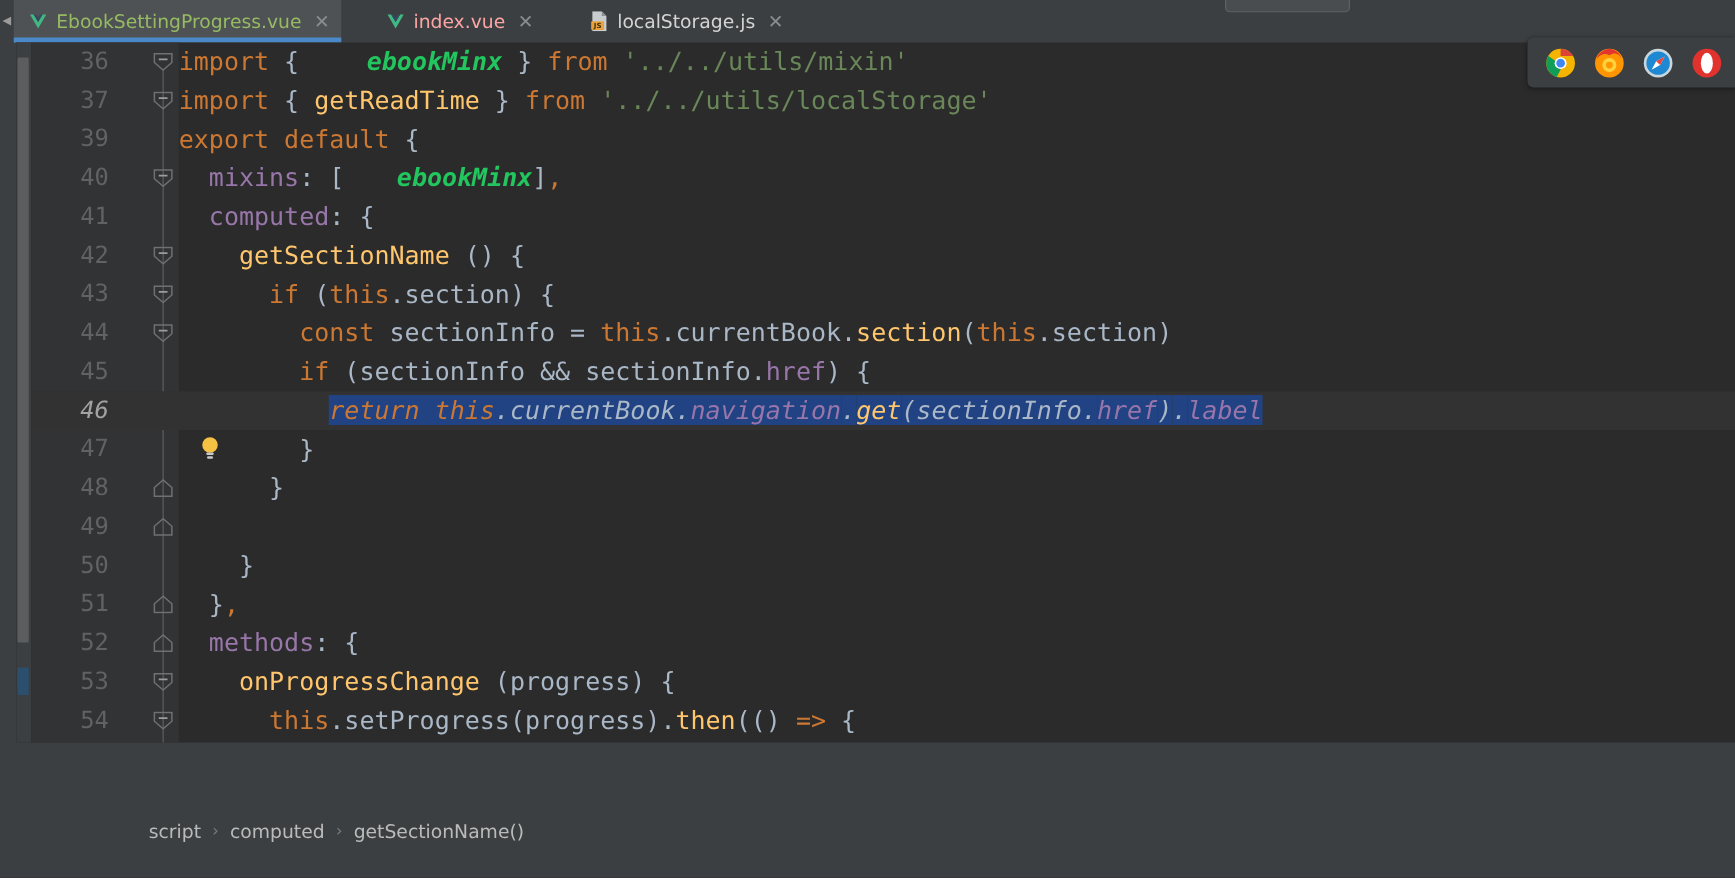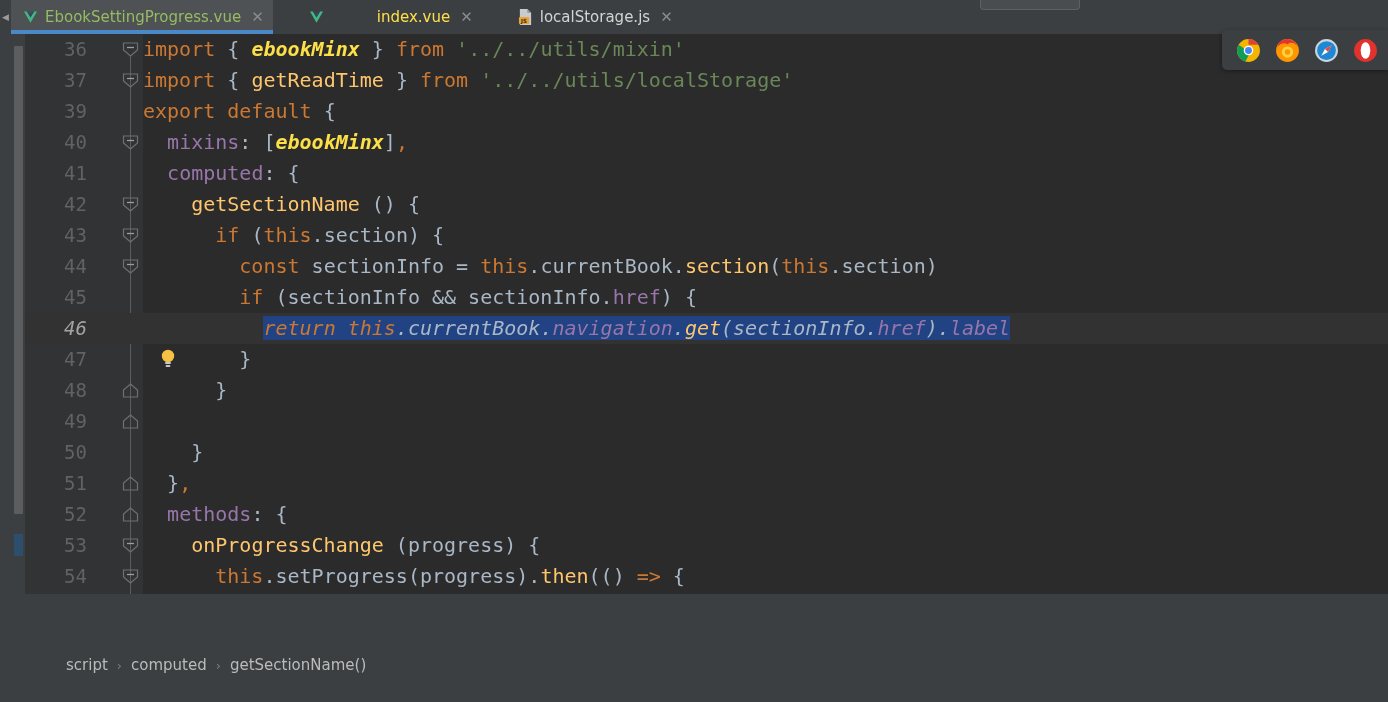--- a/index.html
+++ b/index.html
@@ -22,21 +22,21 @@
   .tab{
     display:flex; align-items:center; gap:7px;
     padding:0 9px 0 12px; height:34px; position:relative;
     font-size:15px; white-space:nowrap;
   }
   .tab.active{ background:#4e5254; }
   .tab .underline{
     position:absolute; left:0; right:0; bottom:0; height:4px; background:#4a88c7;
   }
   .tab-label.green{ color:#97bb63; }
-  .tab-label.orange{ color:#fde047;margin-left:46px; }
+  .tab-label.orange{ color:#fca5a5; }
   .tab-label.plain{ color:#d4d4d4; }
   .tab-close{
     color:#8a8d8f; font-size:15px; line-height:1; margin-left:3px; font-weight:300;
   }
   .vue-ico{ width:15px; height:13px; position:relative; flex:none; }
   .vue-ico svg{ display:block; }
   .js-ico{
     width:15px; height:16px; position:relative; flex:none;
   }
 
@@ -90,39 +90,39 @@
     position:absolute; left:134px; width:18px; height:22px;
   }
 
   
   .kw  { color:#cc7832; }
   .str { color:#6a8759; }
   .fn  { color:#ffc66d; }
   .prop{ color:#9876aa; }
   .ident{ color:#a9b7c6; }
   .punc{ color:#a9b7c6; }
-  .itl { color:#fde047; font-style:italic; font-weight:bold; }
+  .itl { color:#22c55e; font-style:italic; font-weight:bold;margin-left:42px; }
 
   .sel { background:#214283; }
   .srch{ background:#32593d; }
 
   
   .previewbar{
     position:absolute; right:0; top:30px; height:40px;
     background:#3c3f41; border-radius:5px 0 0 5px;
     display:flex; align-items:center; gap:14px; padding:0 10px 0 14px;
     box-shadow:0 1px 4px rgba(0,0,0,.4);
   }
   .browser{ width:25px; height:25px; border-radius:50%; flex:none; position:relative; }
 
   
   .breadcrumb{
     position:absolute; left:0; top:650px; width:1268px; height:30px;
     background:#3c3f41; display:flex; align-items:center;
-    padding-left:66px; gap:9px; font-size:15px; color:#bbbbbb;
+    padding-left:119px; gap:9px; font-size:15px; color:#bbbbbb;
   }
   .crumb-sep{ color:#7a7d7f; font-size:13px; }
 
   .statusbar{
     position:absolute; left:0; top:680px; width:1388px; height:22px;
     background:#3c3f41;
   }
   .top-notch{
     position:absolute; right:308px; top:0; width:100px; height:10px;
     background:#4a4d4f; border:1px solid #5d6164; border-top:none;

